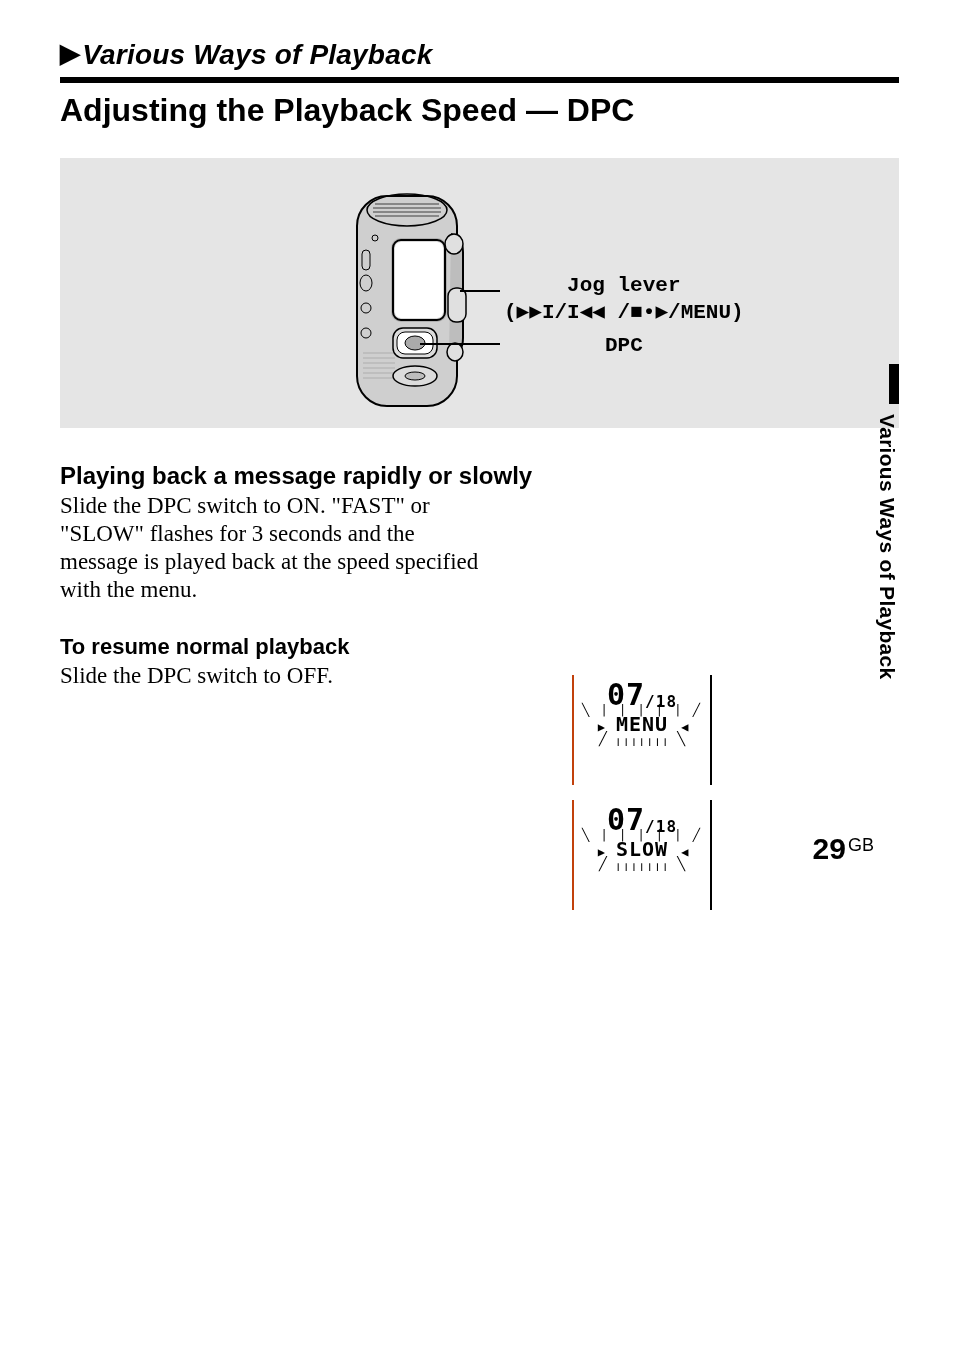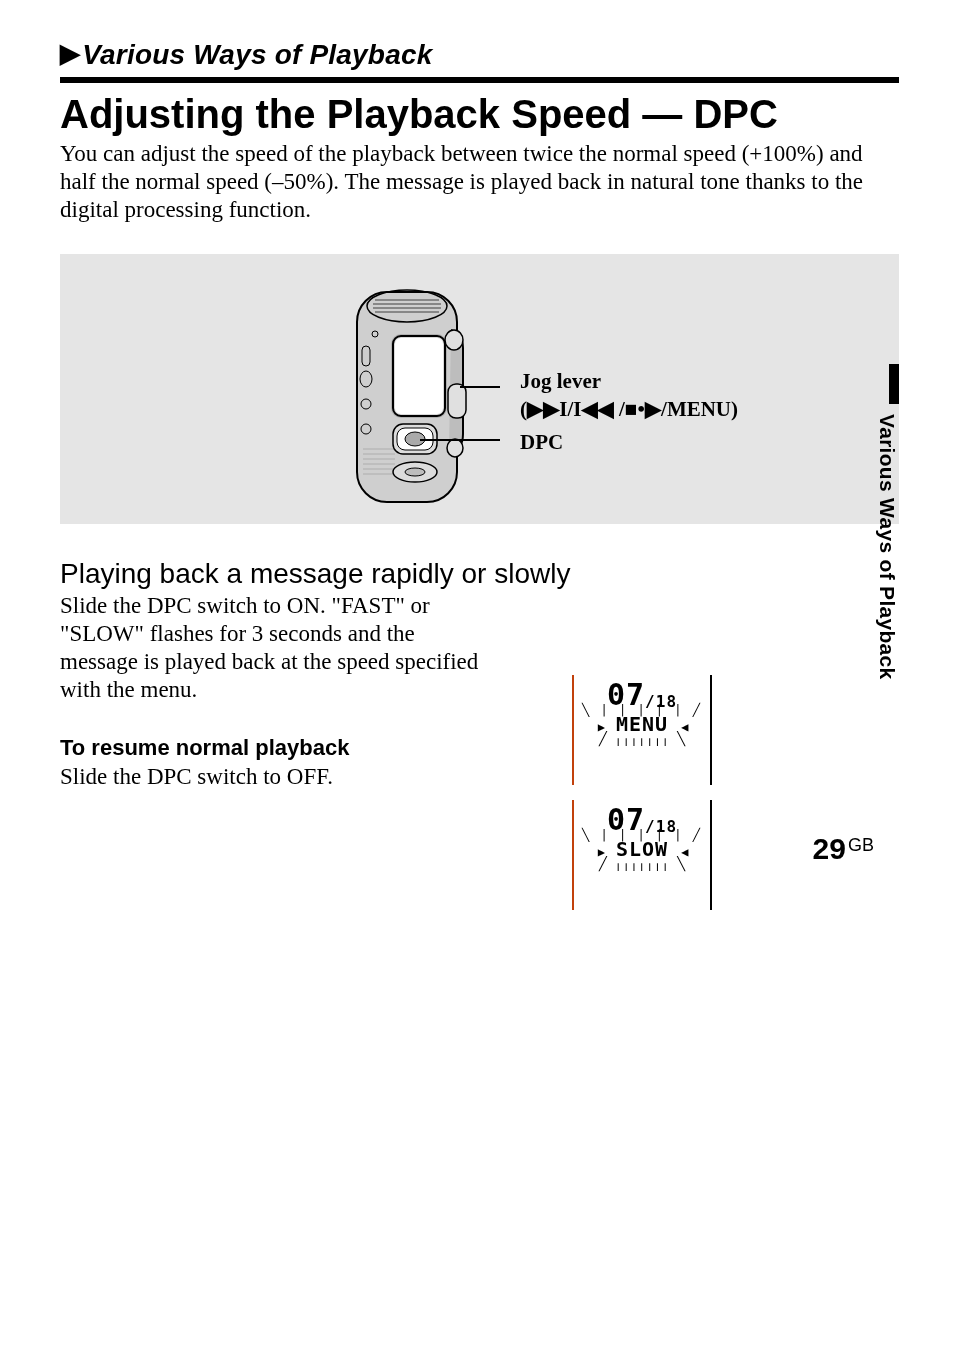--- a/index.html
+++ b/index.html
@@ -33,22 +33,22 @@
     font-size: 26px;
   }
   .hr-thick {
     border: 0;
     border-top: 6px solid #000;
     margin: 2px 0 10px 0;
   }
   h1.title {
     font-family: Arial, Helvetica, sans-serif;
     font-weight: 900;
-    font-size: 40px;
-    margin: 6px 0 4px 0;
+    font-size: 32px;
+    margin: 6px 0 16px 0;
     line-height: 1.08;
   }
   .subtitle {
     font-family: Arial, Helvetica, sans-serif;
     font-weight: bold;
     font-size: 27px;
     margin: 2px 0 38px 0;
   }
   p.intro {
     font-size: 23px;
@@ -66,26 +66,27 @@
   }
   .device-wrap {
     position: absolute;
     left: 275px;
     top: 20px;
     width: 150px;
     height: 240px;
   }
   .callout-labels {
     position: absolute;
-    left: 460px;
+    left: 444px;
     top: 114px;
-    font-family: Liberation Serif, serif;
+    font-family: Liberation Mono, monospace;
     font-weight: bold;
     font-size: 21px;
     line-height: 1.3;
+    text-align: center;
   }
   .callout-labels .symbols {
     font-weight: bold;
   }
   .callout-labels .row2 {
     margin-top: 6px;
     font-size: 21px;
   }
   .lead-line {
     position: absolute;
@@ -113,22 +114,22 @@
     font-weight: bold;
     font-size: 21px;
     letter-spacing: 0.3px;
     margin-left: auto;
     display: block;
   }
 
   
   h2.sec {
     font-family: Arial, Helvetica, sans-serif;
-    font-weight: 400;
-    font-size: 28px;
+    font-weight: 700;
+    font-size: 24px;
     margin: 34px 0 2px 0;
   }
   p.body {
     font-size: 23px;
     line-height: 1.22;
     margin: 0;
     max-width: 430px;
     font-family: "Palatino Linotype", "Book Antiqua", Palatino, serif;
   }
   h3.sub {
@@ -183,21 +184,20 @@
 
 <div class="page">
 
   <div class="kicker-row">
     <span class="kicker-arrow">▶</span><span>Various Ways of Playback</span>
   </div>
   <hr class="hr-thick">
 
   <h1 class="title">Adjusting the Playback Speed — DPC</h1>
 
-  <p class="intro">You can adjust the speed of the playback between twice the normal speed (+100%) and half the normal speed (–50%).  The message is played back in natural tone thanks to the digital processing function.</p>
 
   <div class="illus">
     <div class="device-wrap">
       <svg viewBox="0 0 150 240" width="150" height="240">
 
         <rect x="22" y="18" width="100" height="210" rx="30" ry="30" fill="#cfcfcf" stroke="#000" stroke-width="2"></rect>
 
         <ellipse cx="72" cy="32" rx="40" ry="16" fill="none" stroke="#000" stroke-width="1.5"></ellipse>
         <line x1="40" y1="26" x2="104" y2="26" stroke="#000" stroke-width="0.7"></line>
         <line x1="38" y1="30" x2="106" y2="30" stroke="#000" stroke-width="0.7"></line>

